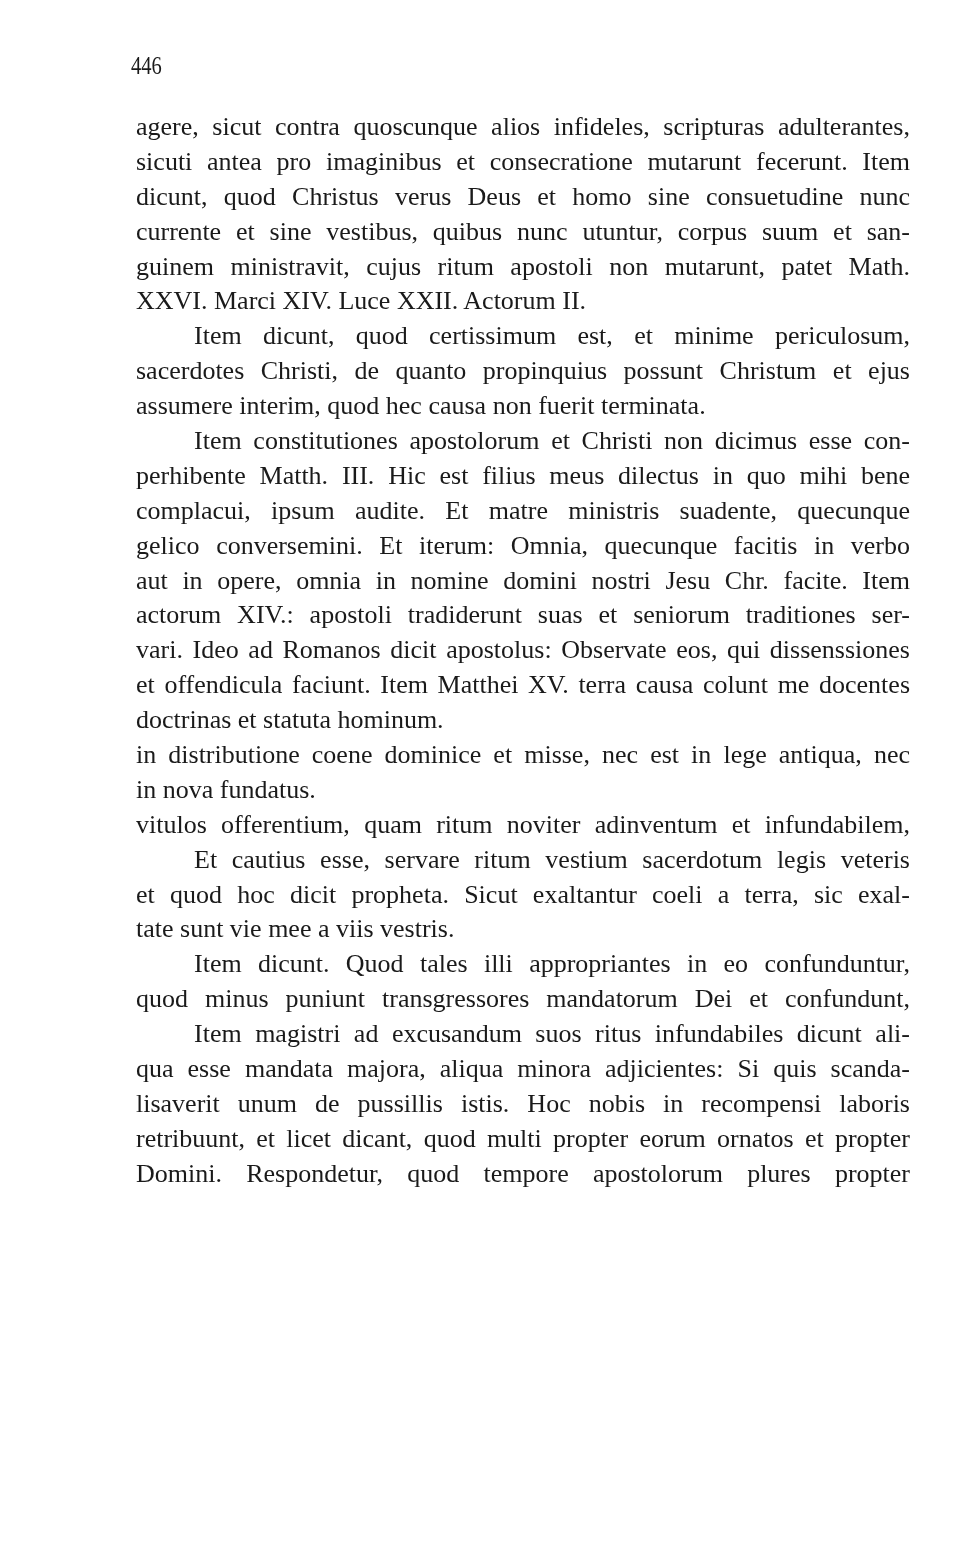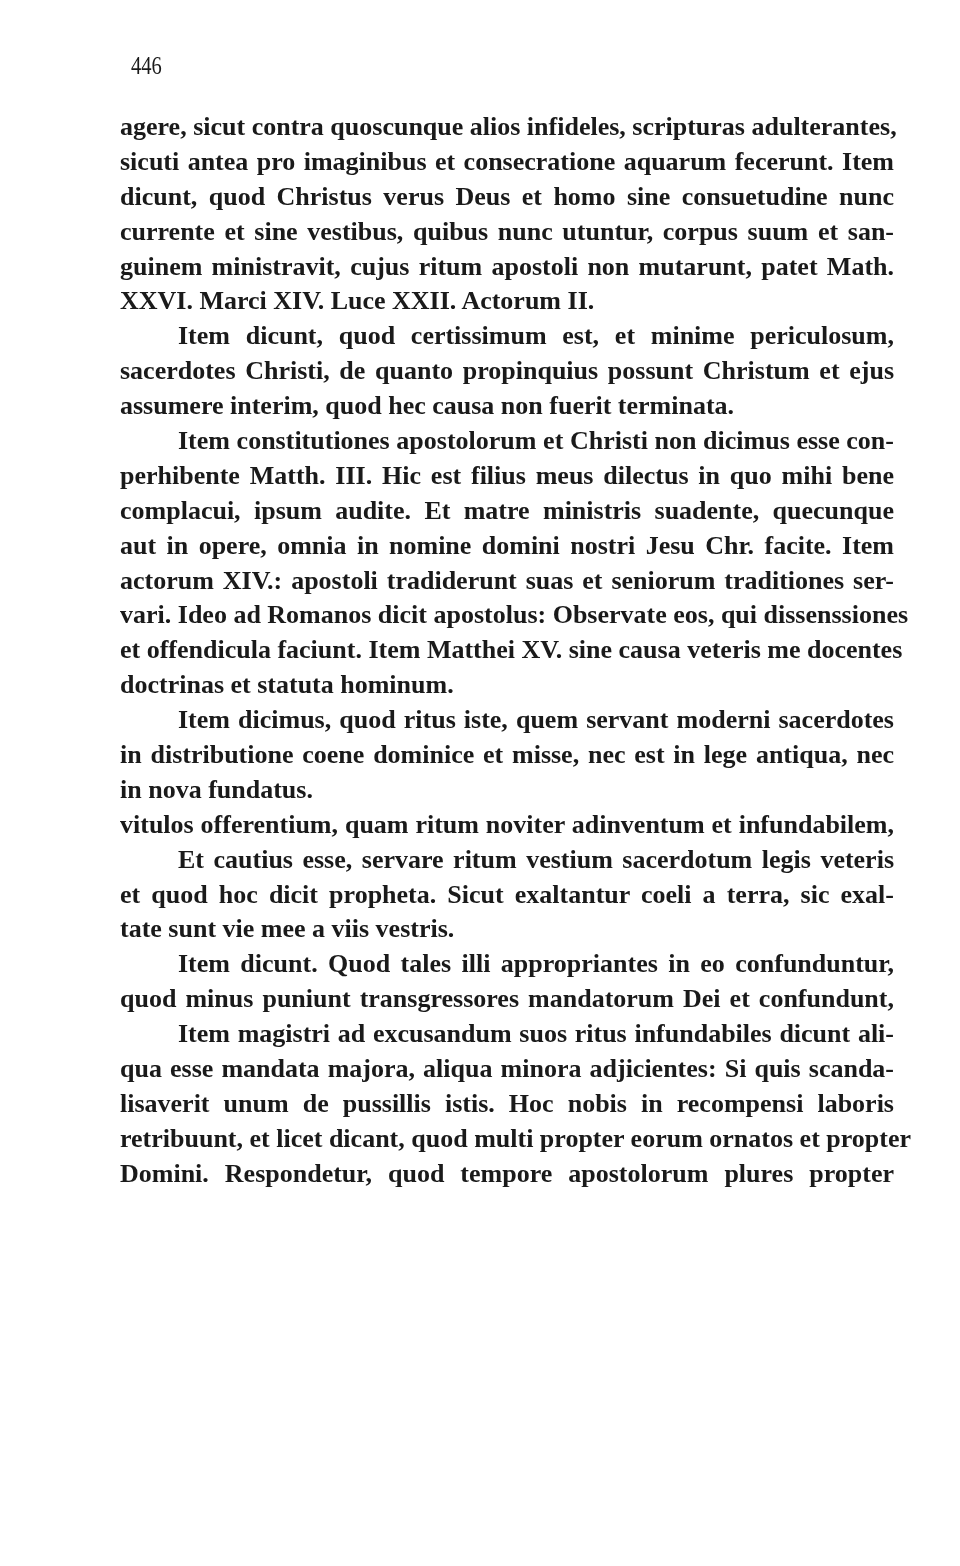--- a/index.html
+++ b/index.html
@@ -2,21 +2,21 @@
 <html><head>
 <meta charset="utf-8">
 <style>
   html, body { margin: 0; padding: 0; background: #ffffff; }
   body { width: 960px; height: 1566px; position: relative; overflow: hidden; }
   .page-number {
     position: absolute; left: 131px; top: 52px;
     font-family: "Liberation Serif", serif; font-size: 25px; color: #1a1a1a;
     transform: scaleX(0.82); transform-origin: left center;
   }
-  .body-text { position: absolute; left: 120px; top: 110px; width: 774px; font-weight: bold; }
+  .body-text { position: absolute; left: 136px; top: 110px; width: 774px; }
   .line {
     height: 34.9px; line-height: 34.9px;
     font-family: "Liberation Serif", serif; font-size: 26px; color: #1a1a1a;
     white-space: nowrap; position: relative;
   }
   .line .txt {
     display: block; text-align: justify; text-align-last: justify;
     width: 100%;
   }
   .line.last .txt { text-align-last: left; }
@@ -25,21 +25,21 @@
 </head>
 <body>
 
 <div class="page-number">446</div>
 <div class="body-text" id="body-text">
     <div>
       <div class="line">
         <span class="txt">agere, sicut contra quoscunque alios infideles, scripturas adulterantes,</span>
       </div>
       <div class="line">
-        <span class="txt">sicuti antea pro imaginibus et consecratione aquarum fecerunt. Item</span>
+        <span class="txt">sicuti antea pro imaginibus et consecratione mutarunt fecerunt. Item</span>
       </div>
       <div class="line">
         <span class="txt">dicunt, quod Christus verus Deus et homo sine consuetudine nunc</span>
       </div>
       <div class="line">
         <span class="txt">currente et sine vestibus, quibus nunc utuntur, corpus suum et san-</span>
       </div>
       <div class="line">
         <span class="txt">guinem ministravit, cujus ritum apostoli non mutarunt, patet Math.</span>
       </div>
@@ -62,39 +62,39 @@
       <div class="line indent">
         <span class="txt">Item constitutiones apostolorum et Christi non dicimus esse con-</span>
       </div>
       <div class="line">
         <span class="txt">perhibente Matth. III. Hic est filius meus dilectus in quo mihi bene</span>
       </div>
       <div class="line">
         <span class="txt">complacui, ipsum audite. Et matre ministris suadente, quecunque</span>
       </div>
       <div class="line">
+        <span class="txt">gelico conversemini. Et iterum: Omnia, quecunque facitis in verbo</span>
+      </div>
+      <div class="line">
         <span class="txt">aut in opere, omnia in nomine domini nostri Jesu Chr. facite. Item</span>
       </div>
       <div class="line">
         <span class="txt">actorum XIV.: apostoli tradiderunt suas et seniorum traditiones ser-</span>
       </div>
       <div class="line">
         <span class="txt">vari. Ideo ad Romanos dicit apostolus: Observate eos, qui dissenssiones</span>
       </div>
       <div class="line">
-        <span class="txt">et offendicula faciunt. Item Matthei XV. sine causa veteris me docentes</span>
+        <span class="txt">et offendicula faciunt. Item Matthei XV. terra causa colunt me docentes</span>
       </div>
       <div class="line last">
         <span class="txt">doctrinas et statuta hominum.</span>
       </div>
     </div>
     <div>
-      <div class="line indent">
-        <span class="txt">Item dicimus, quod ritus iste, quem servant moderni sacerdotes</span>
-      </div>
       <div class="line">
         <span class="txt">in distributione coene dominice et misse, nec est in lege antiqua, nec</span>
       </div>
       <div class="line last">
         <span class="txt">in nova fundatus.</span>
       </div>
     </div>
     <div>
       <div class="line">
         <span class="txt">vitulos offerentium, quam ritum noviter adinventum et infundabilem,</span>

